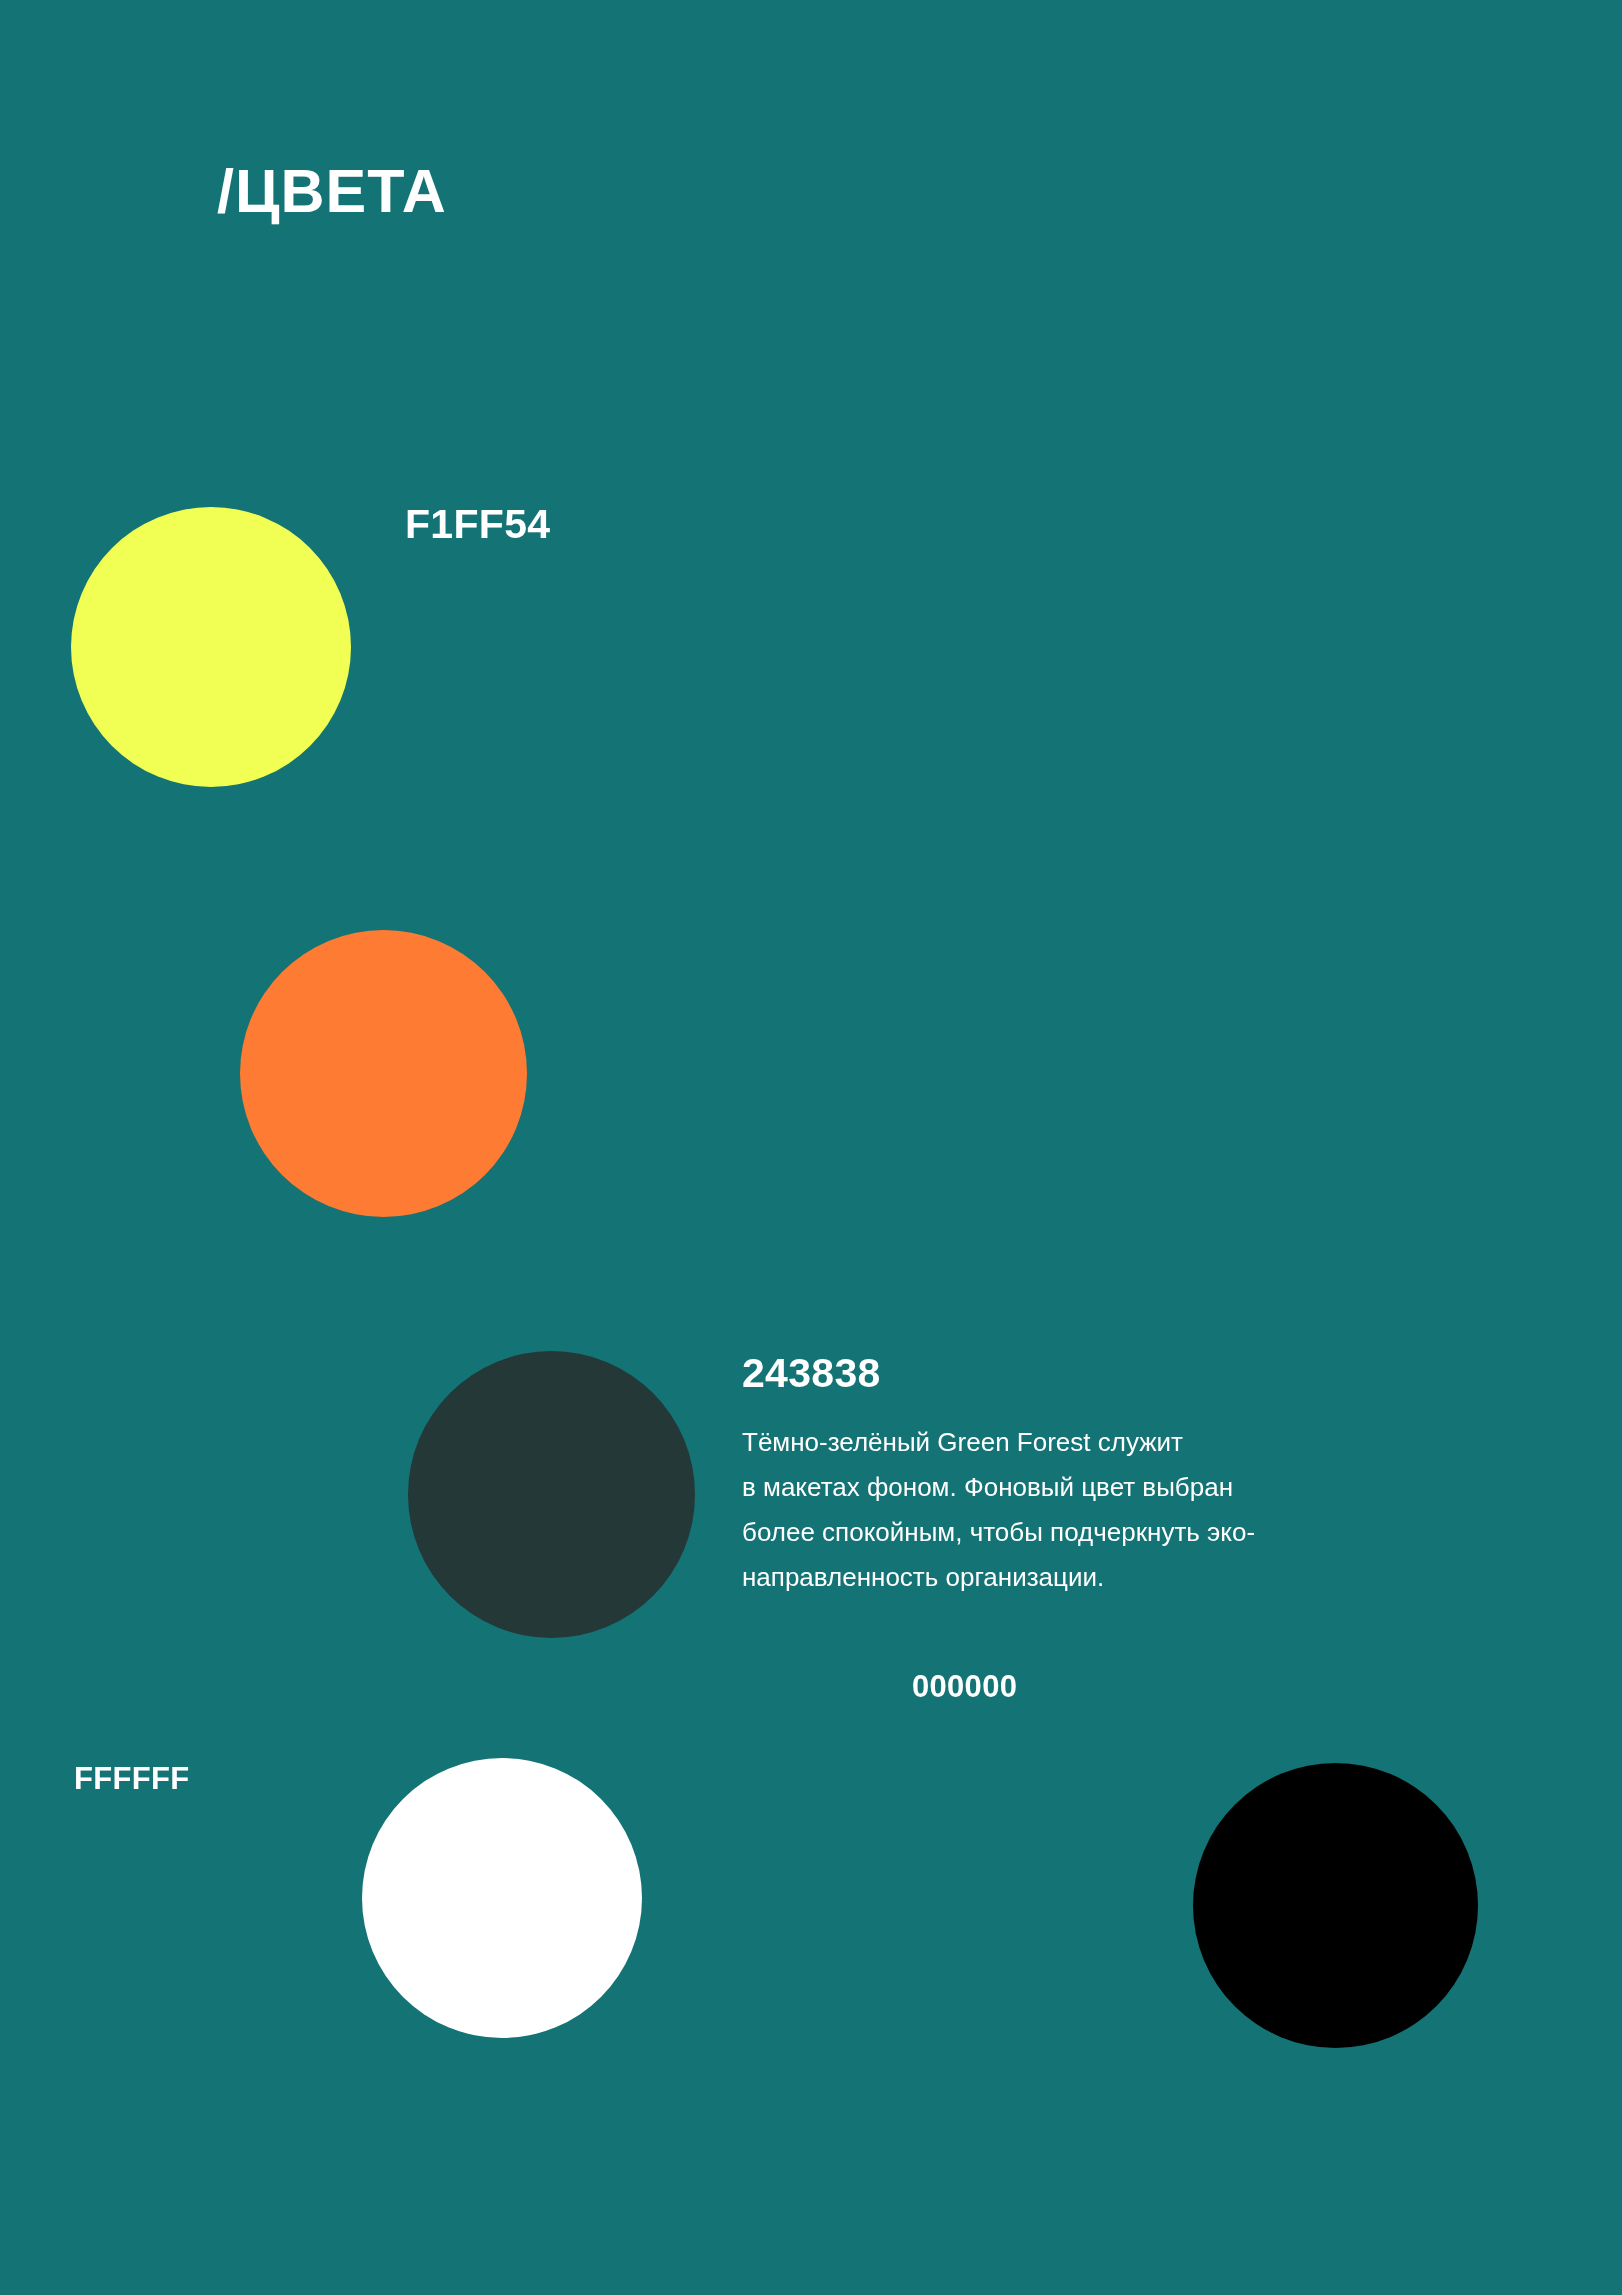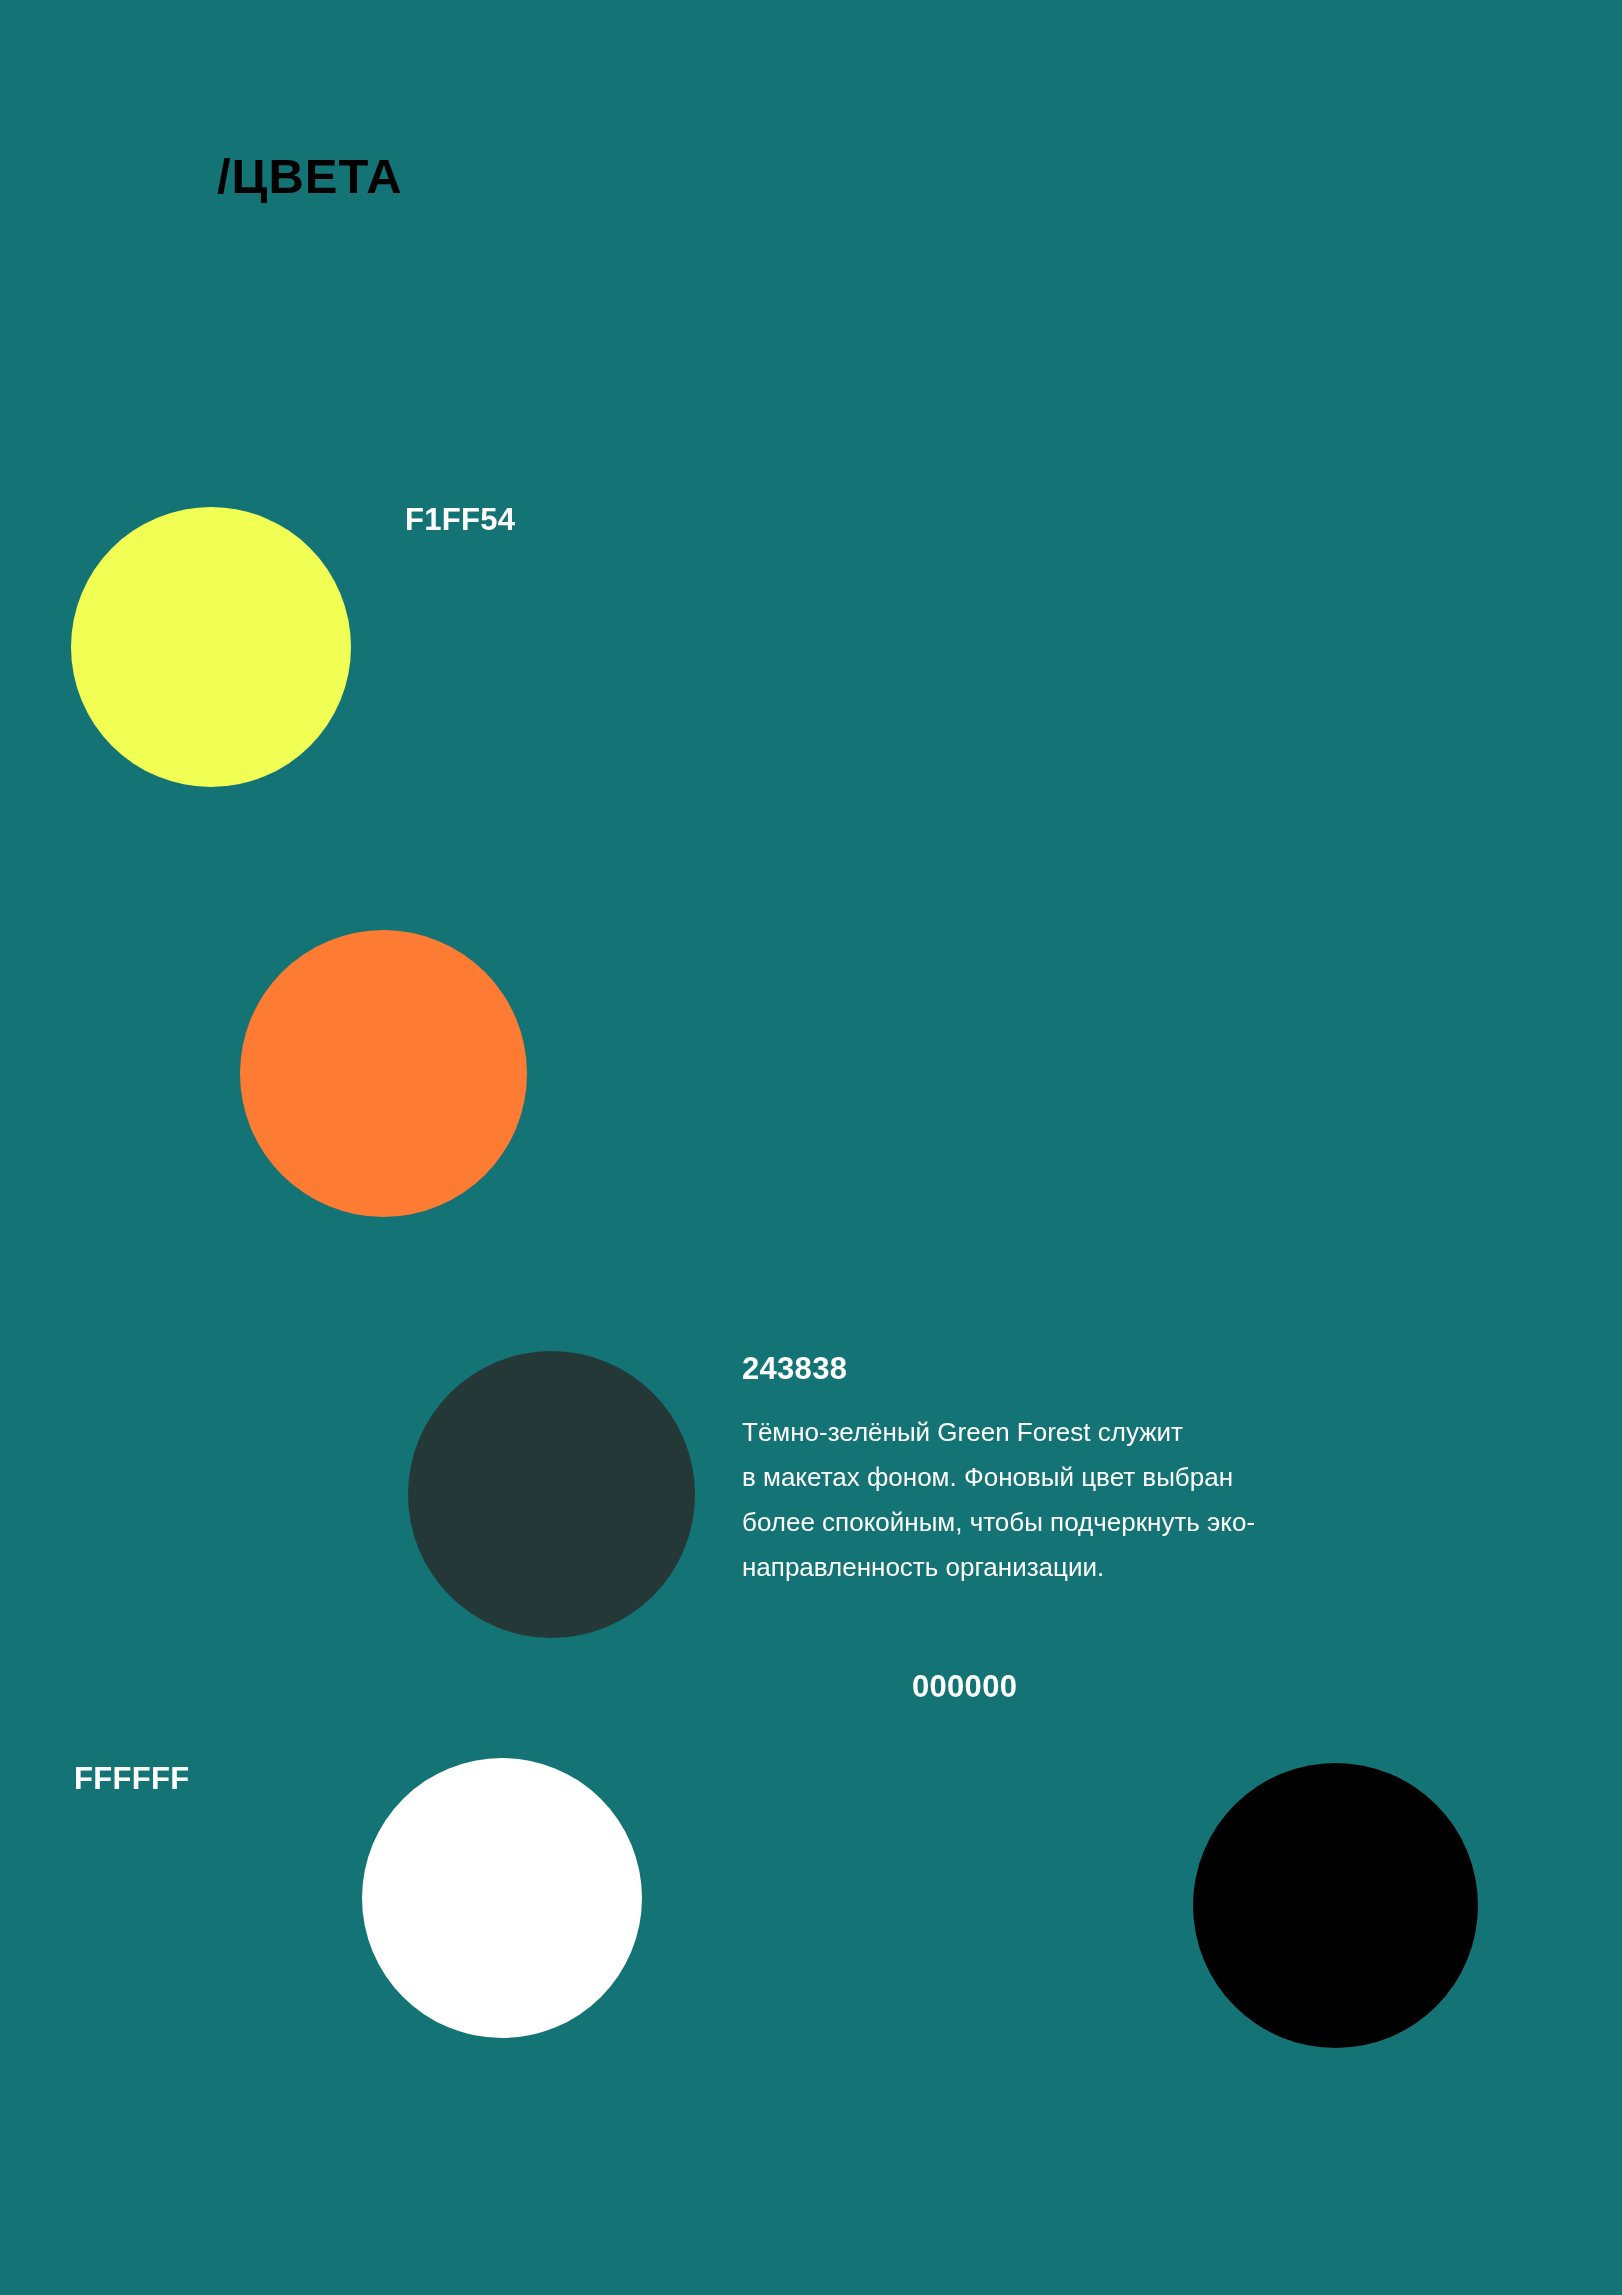--- a/index.html
+++ b/index.html
@@ -18,44 +18,44 @@
     height: 2295px;
     background: #137375;
     overflow: hidden;
   }
 
   
   .page-title {
     position: absolute;
     left: 217px;
     top: 118px;
-    font-size: 49px;
+    font-size: 61px;
     font-weight: 700;
     letter-spacing: 1px;
-    color: #000000;
+    color: #ffffff;
     line-height: 1.05;
     white-space: pre;
   }
 
   
   .swatch-row {
     position: absolute;
   }
 
   .swatch-circle {
     position: absolute;
     border-radius: 50%;
   }
 
   .swatch-text {
     position: absolute;
   }
 
   .swatch-hex {
-    font-size: 31px;
+    font-size: 41px;
     font-weight: 700;
     color: #ffffff;
     letter-spacing: 0.3px;
     line-height: 1;
     margin: 0 0 26px 0;
     white-space: pre;
   }
 
   .swatch-desc {
     font-size: 26px;

